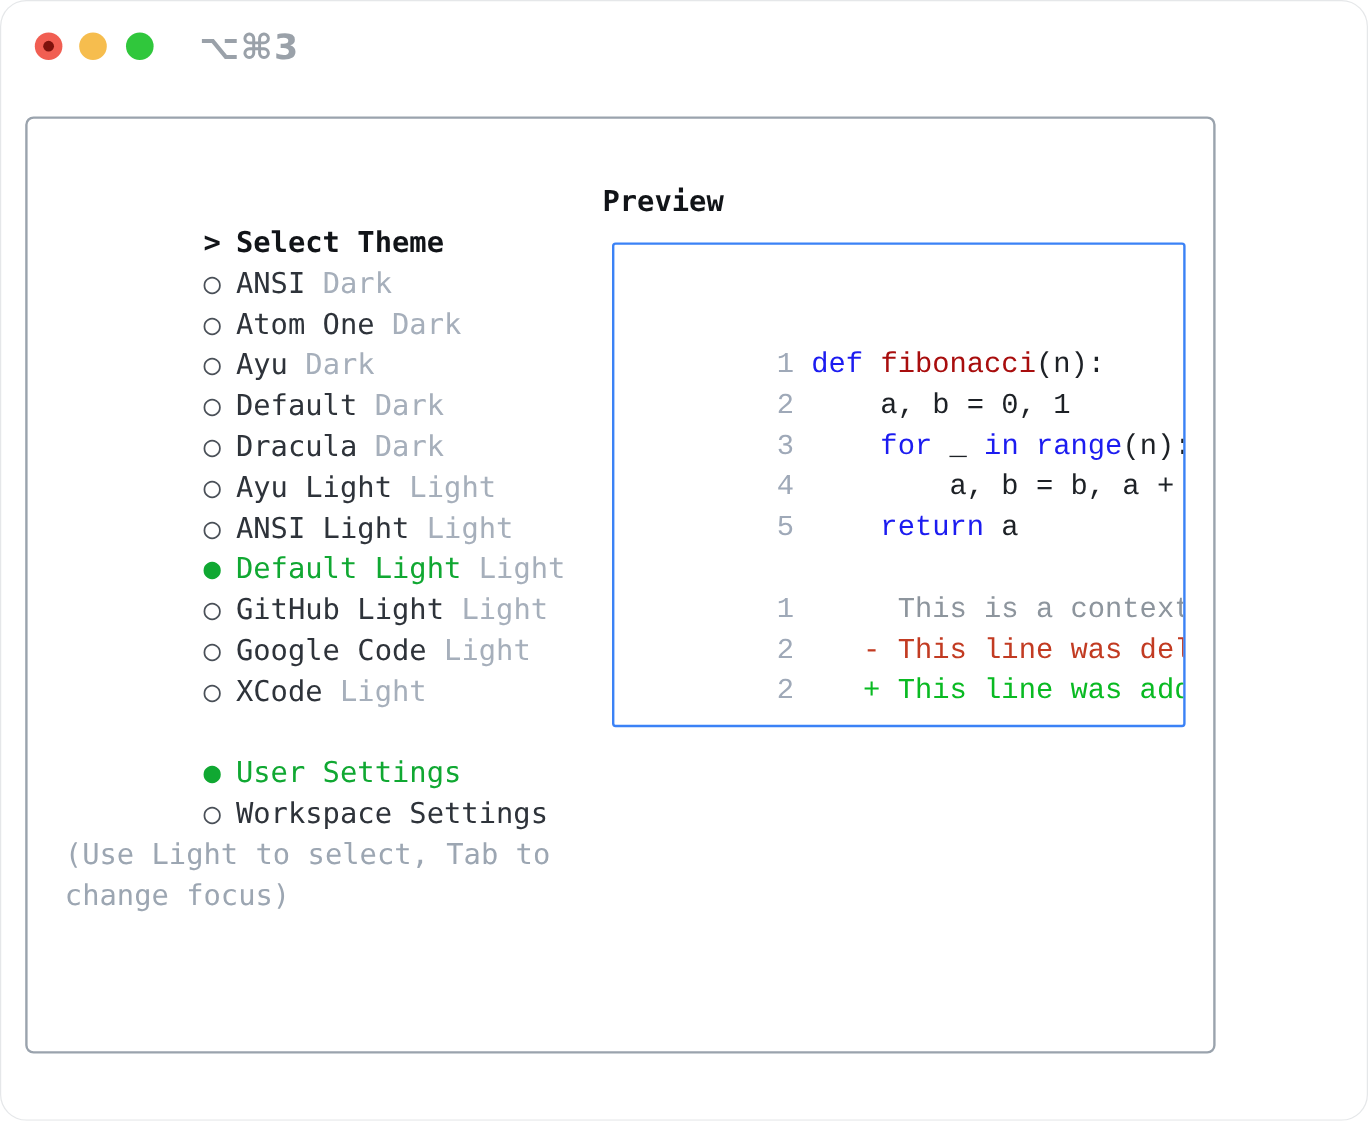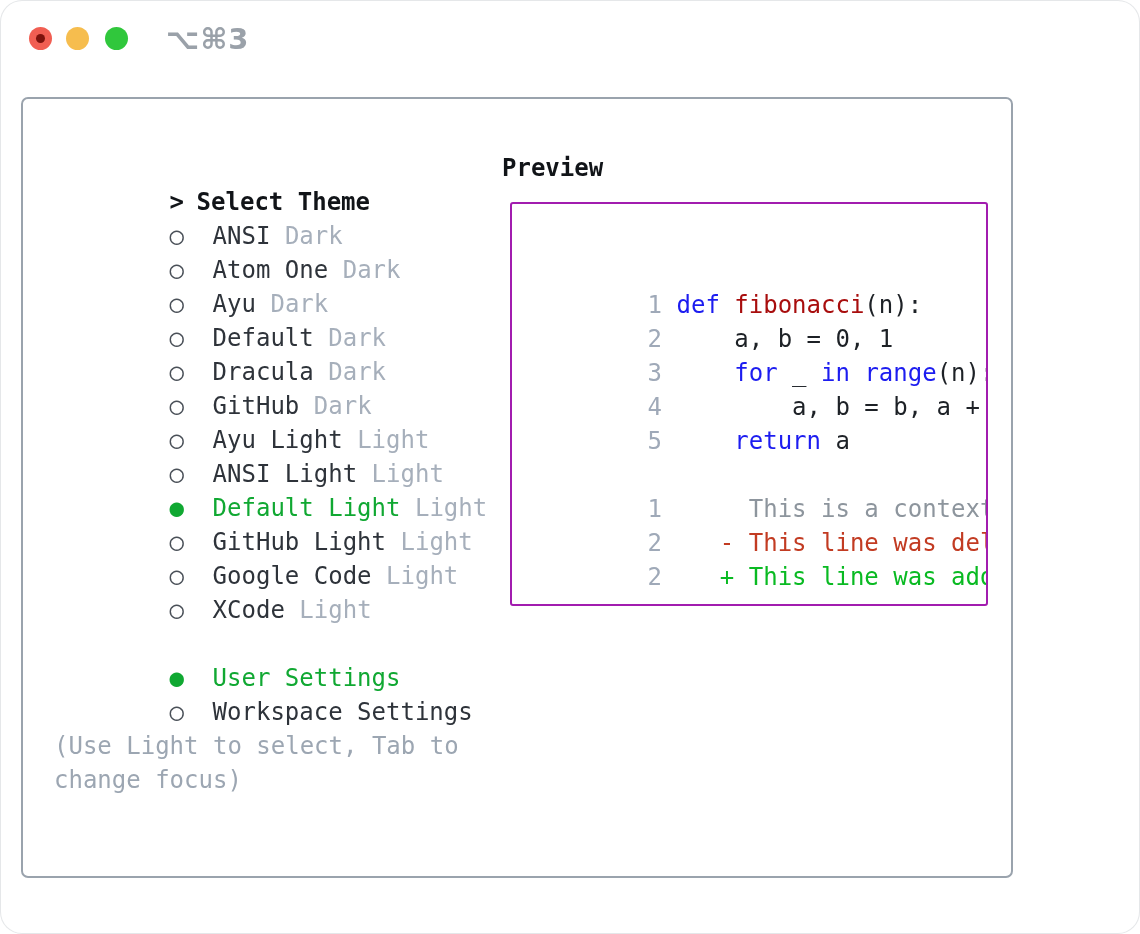--- a/index.html
+++ b/index.html
@@ -43,38 +43,38 @@
   .panel {
     position: absolute; left: 21px; top: 97px;
     width: 992px; height: 781px;
     border: 2px solid #9aa3ad; border-radius: 7px;
     background: #ffffff; box-sizing: border-box;
   }
   .row { height: 34px; line-height: 34px; white-space: pre; font-size: 24px; }
   .left-col { position: absolute; left: 31px; top: 52px; }
   .marker { display: inline-block; width: 27px; color: #4a5058; }
   .strong { font-weight: 700; color: #111418; }
-  .name { color: #2e333a; margin-left: 16px; }
+  .name { color: #2e333a; }
   .variant { color: #a6afbb; margin-left: 14.5px; }
   .row.option.selected .marker,
   .row.option.selected .name { color: #10a832; }
   .apply-heading { color: #15181c; margin-left: 27px; }
   .help-line { color: #9ca6b2; }
   .spacer { height: 34px; }
   
   .preview-title {
     position: absolute; left: 479px; top: 52px;
     height: 34px; line-height: 34px; font-size: 24px;
   }
   .preview-box {
     position: absolute; left: 487px; top: 103px;
     width: 478px; height: 404px;
-    border: 2px solid #a21caf; border-radius: 3px;
+    border: 2px solid #3b82f6; border-radius: 3px;
     background: #ffffff; box-sizing: border-box;
-    padding: 50px 0 0 20px; overflow: hidden;
+    padding: 50px 0 0 20px; overflow: hidden; font-family: Liberation Mono, monospace;
   }
   .pline { height: 34px; line-height: 34px; font-size: 24px; white-space: pre; }
   .num   { color: #9fa9b8; }
   .kw    { color: #1c1cf0; }
   .fn    { color: #a80d0d; }
   .plain { color: #1d2126; }
   .ctx   { color: #8d959d; }
   .del   { color: #c23b22; }
   .add   { color: #09ba22; }
 </style>
@@ -105,23 +105,20 @@
         <span class="marker">○</span><span class="name">Atom One</span><span class="variant">Dark</span>
       </div>
       <div class="row option">
         <span class="marker">○</span><span class="name">Ayu</span><span class="variant">Dark</span>
       </div>
       <div class="row option">
         <span class="marker">○</span><span class="name">Default</span><span class="variant">Dark</span>
       </div>
       <div class="row option">
         <span class="marker">○</span><span class="name">Dracula</span><span class="variant">Dark</span>
-      </div>
-      <div class="row option">
-        <span class="marker">○</span><span class="name">GitHub</span><span class="variant">Dark</span>
       </div>
       <div class="row option">
         <span class="marker">○</span><span class="name">Ayu Light</span><span class="variant">Light</span>
       </div>
       <div class="row option">
         <span class="marker">○</span><span class="name">ANSI Light</span><span class="variant">Light</span>
       </div>
       <div class="row option selected">
         <span class="marker">●</span><span class="name">Default Light</span><span class="variant">Light</span>
       </div>

